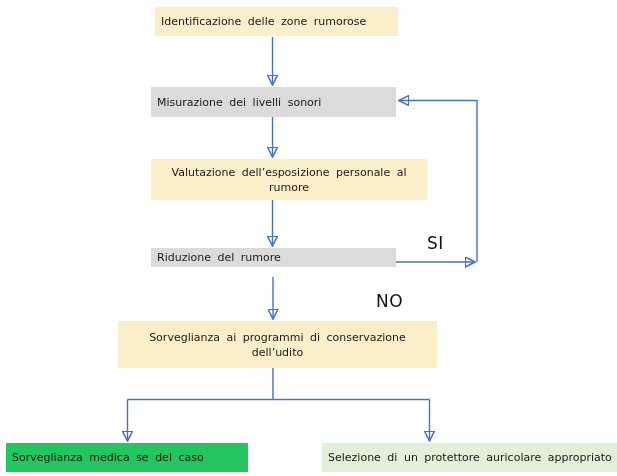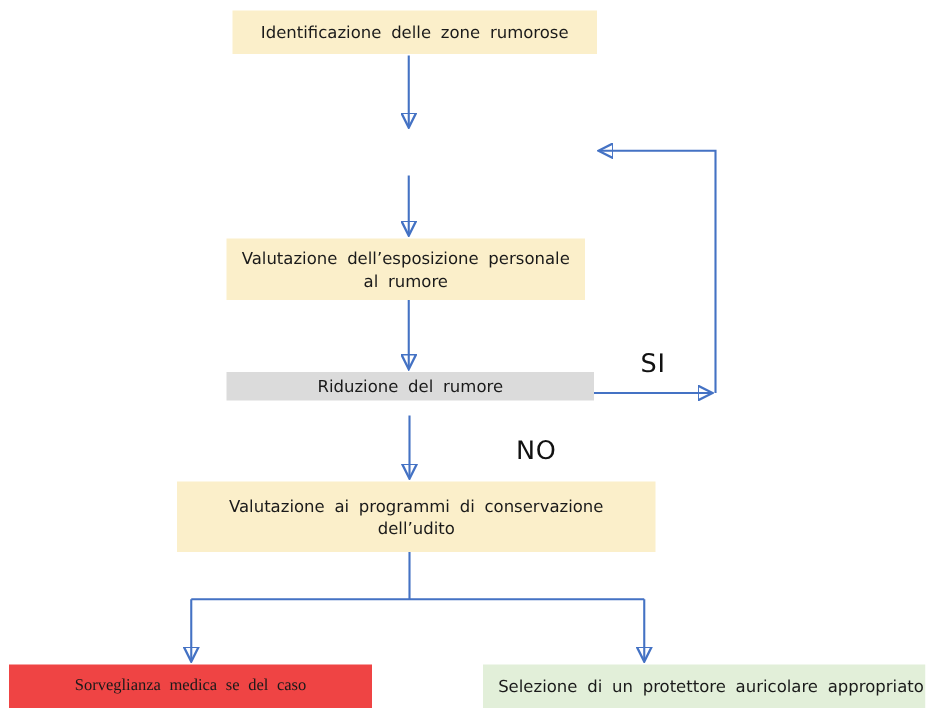--- a/index.html
+++ b/index.html
@@ -5,47 +5,47 @@
   html,body{margin:0;padding:0;background:#ffffff;}
   #canvas{
     position:relative;
     width:617px;height:476px;
     background:#ffffff;
     font-family:"DejaVu Sans","Liberation Sans",sans-serif;
     overflow:hidden;
   }
   .node{
     position:absolute;
-    display:flex;align-items:center;justify-content:center;
+    display:flex;align-items:center;justify-content:flex-start;
     text-align:center;
     font-size:11px;line-height:15px;
     color:#1a1a1a;
     word-spacing:3px;
     padding:0 6px;box-sizing:border-box;
   }
   .fill-cream{background:#FBEFCA;}
   .fill-gray{background:#DBDBDB;}
-  .fill-peach{background:#ef4444;font-family:Liberation Serif, serif;}
+  .fill-peach{background:#22c55e;}
   .fill-green{background:#E2EFD9;margin-left:12px;}
 
   #node-identificazione{left:155px;top:7px;width:243px;height:29px;}
   #node-misurazione{left:151px;top:87px;width:245px;height:30px;}
-  #node-valutazione{left:151px;top:159px;width:239px;height:41px;}
+  #node-valutazione{left:151px;top:159px;width:276px;height:41px;}
   #node-riduzione{left:151px;top:248px;width:245px;height:19px;}
   #node-riferimento{left:118px;top:321px;width:319px;height:47px;}
   #node-sorveglianza{left:6px;top:443px;width:242px;height:29px;}
   #node-selezione{left:310px;top:443px;width:304px;height:29px;}
 
   .edge-label{
     position:absolute;
     font-size:17px;color:#111111;
     letter-spacing:0.5px;
   }
   #label-si{left:427px;top:233px;}
-  #label-no{left:344px;top:291px;}
+  #label-no{left:376px;top:291px;}
 
   #connectors{position:absolute;left:0;top:0;width:617px;height:476px;}
   #connectors path{fill:none;stroke:#4472C4;stroke-width:1.4;}
 </style>
 </head>
 <body>
 
 <div id="canvas">
 
   <svg id="connectors" width="617" height="476" viewBox="0 0 617 476" xmlns="http://www.w3.org/2000/svg">
@@ -62,31 +62,34 @@
     <path d="M127.5,399.5 V440" marker-end="url(#arrowhead)"></path>
     <path d="M429.5,399.5 V440" marker-end="url(#arrowhead)"></path>
     <path d="M396,262 H474" marker-end="url(#arrowhead)"></path>
     <path d="M477,262 V100.5 H400" marker-end="url(#arrowhead)"></path>
   </svg>
 
   <div class="node fill-cream" id="node-identificazione">
     <span>Identificazione delle zone rumorose</span>
   </div>
 
+  <div class="node fill-gray" id="node-misurazione">
+    <span>Misurazione dei livelli sonori</span>
+  </div>
 
   <div class="node fill-cream" id="node-valutazione">
     <span>Valutazione dell’esposizione personale al rumore</span>
   </div>
 
   <div class="node fill-gray" id="node-riduzione">
     <span>Riduzione del rumore</span>
   </div>
 
   <div class="node fill-cream" id="node-riferimento">
-    <span>Valutazione ai programmi di conservazione dell’udito</span>
+    <span>Sorveglianza ai programmi di conservazione dell’udito</span>
   </div>
 
   <div class="node fill-peach" id="node-sorveglianza">
     <span>Sorveglianza medica se del caso</span>
   </div>
 
   <div class="node fill-green" id="node-selezione">
     <span>Selezione di un protettore auricolare appropriato</span>
   </div>
 

